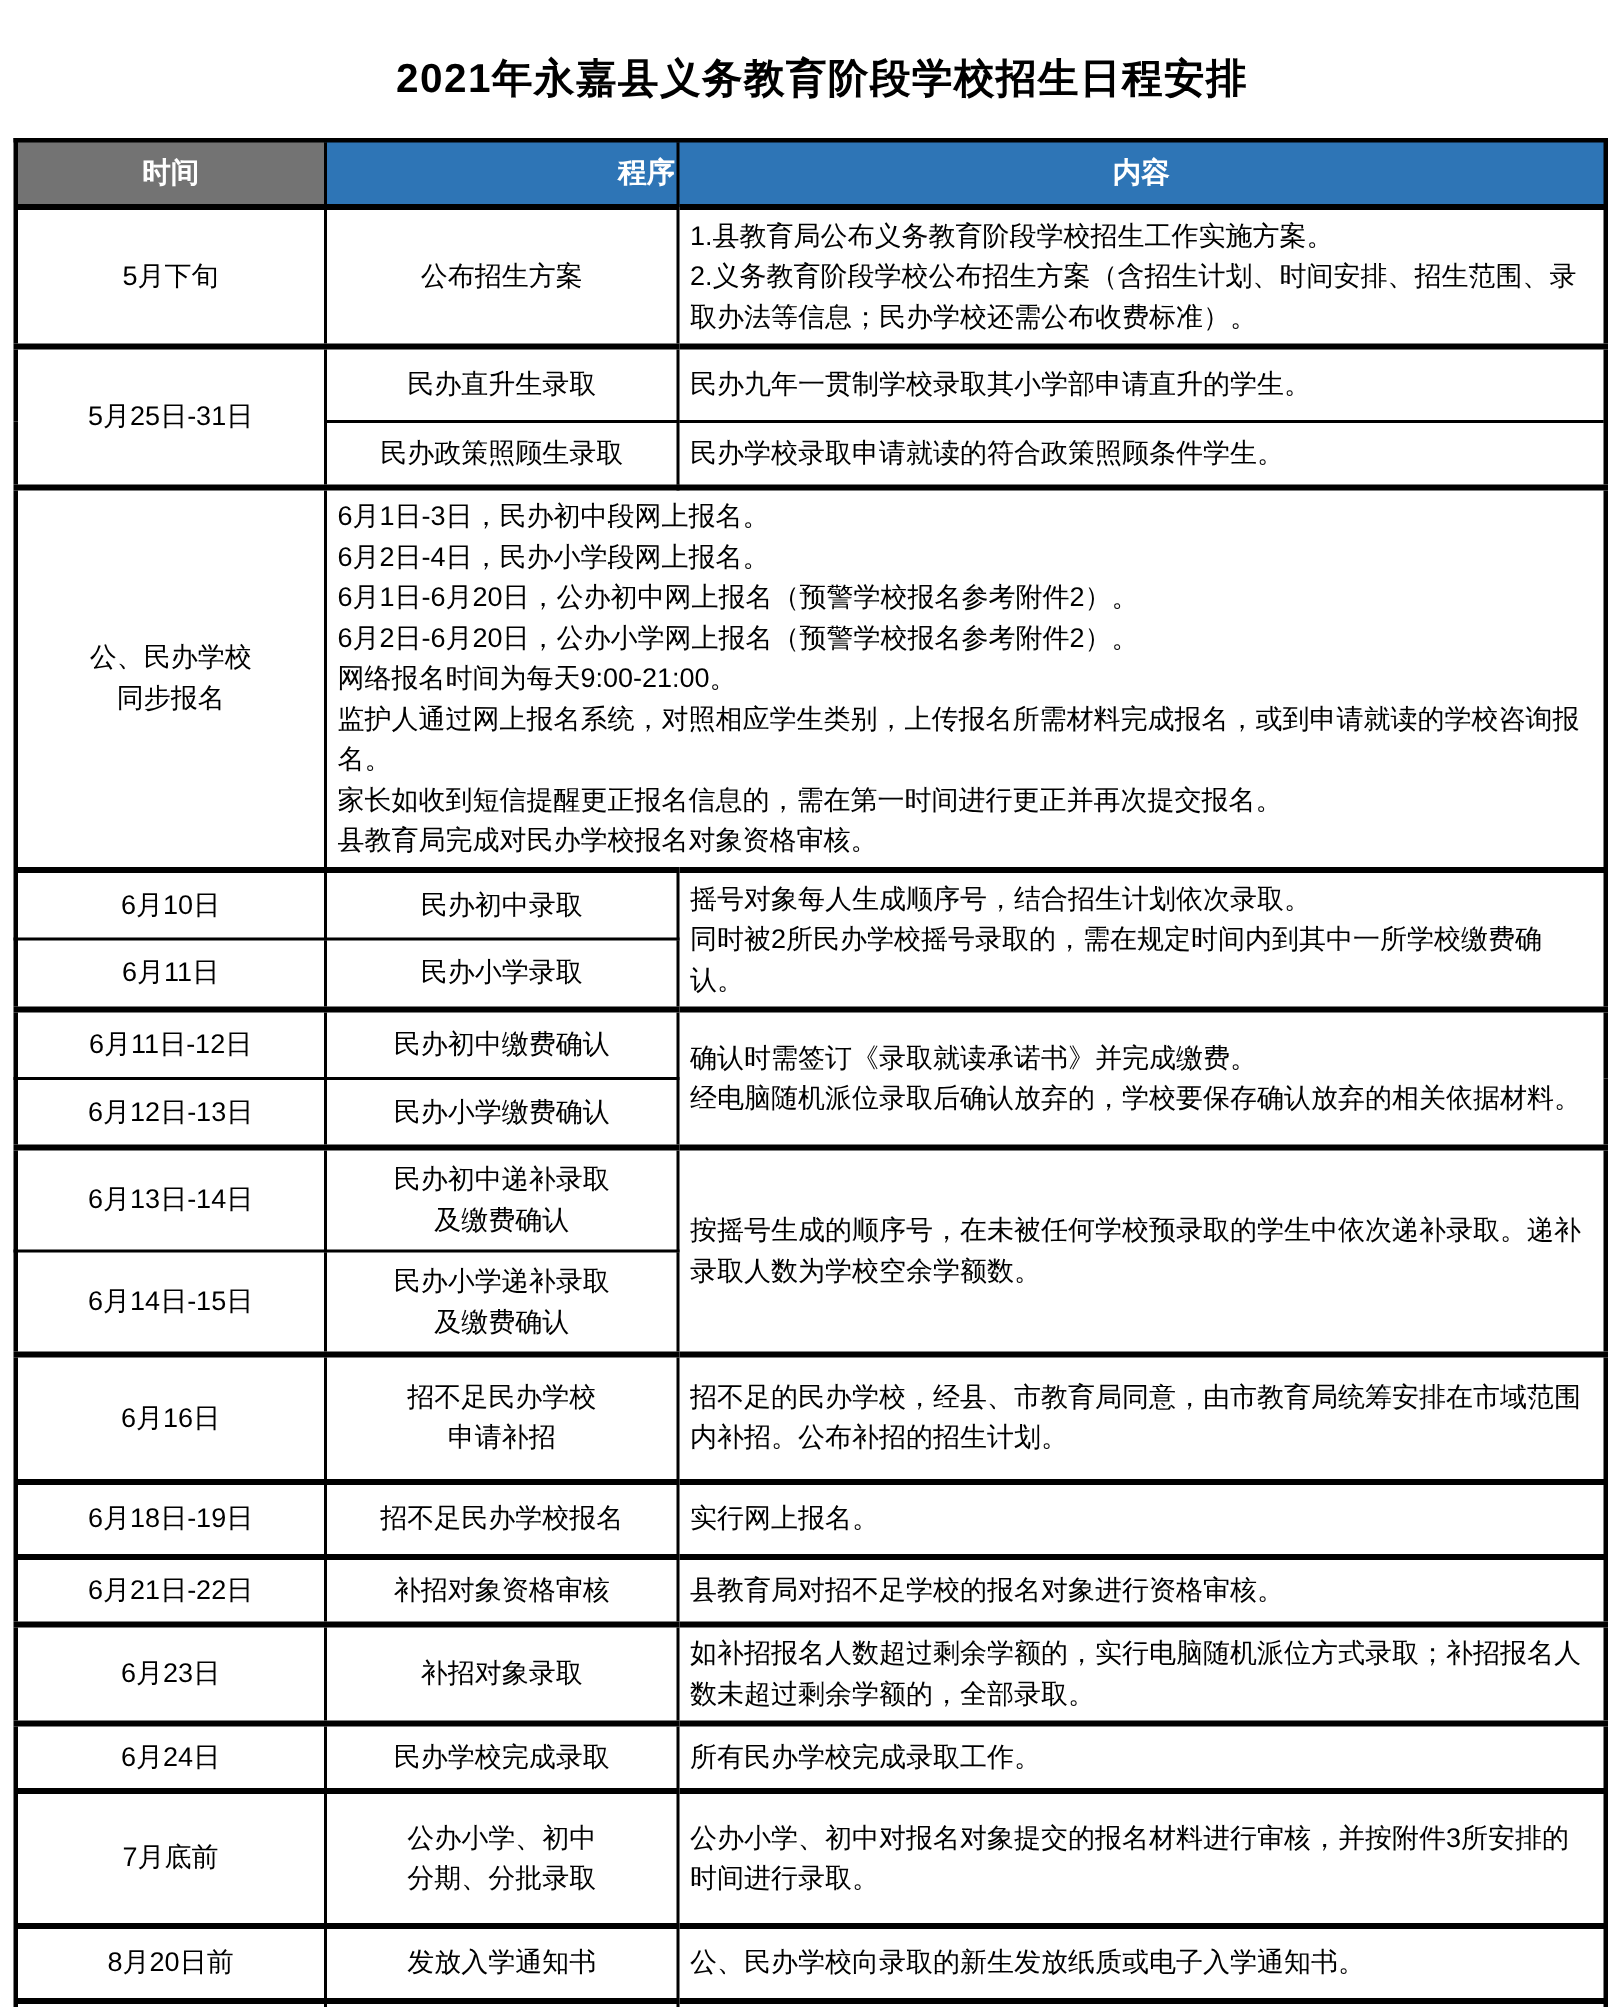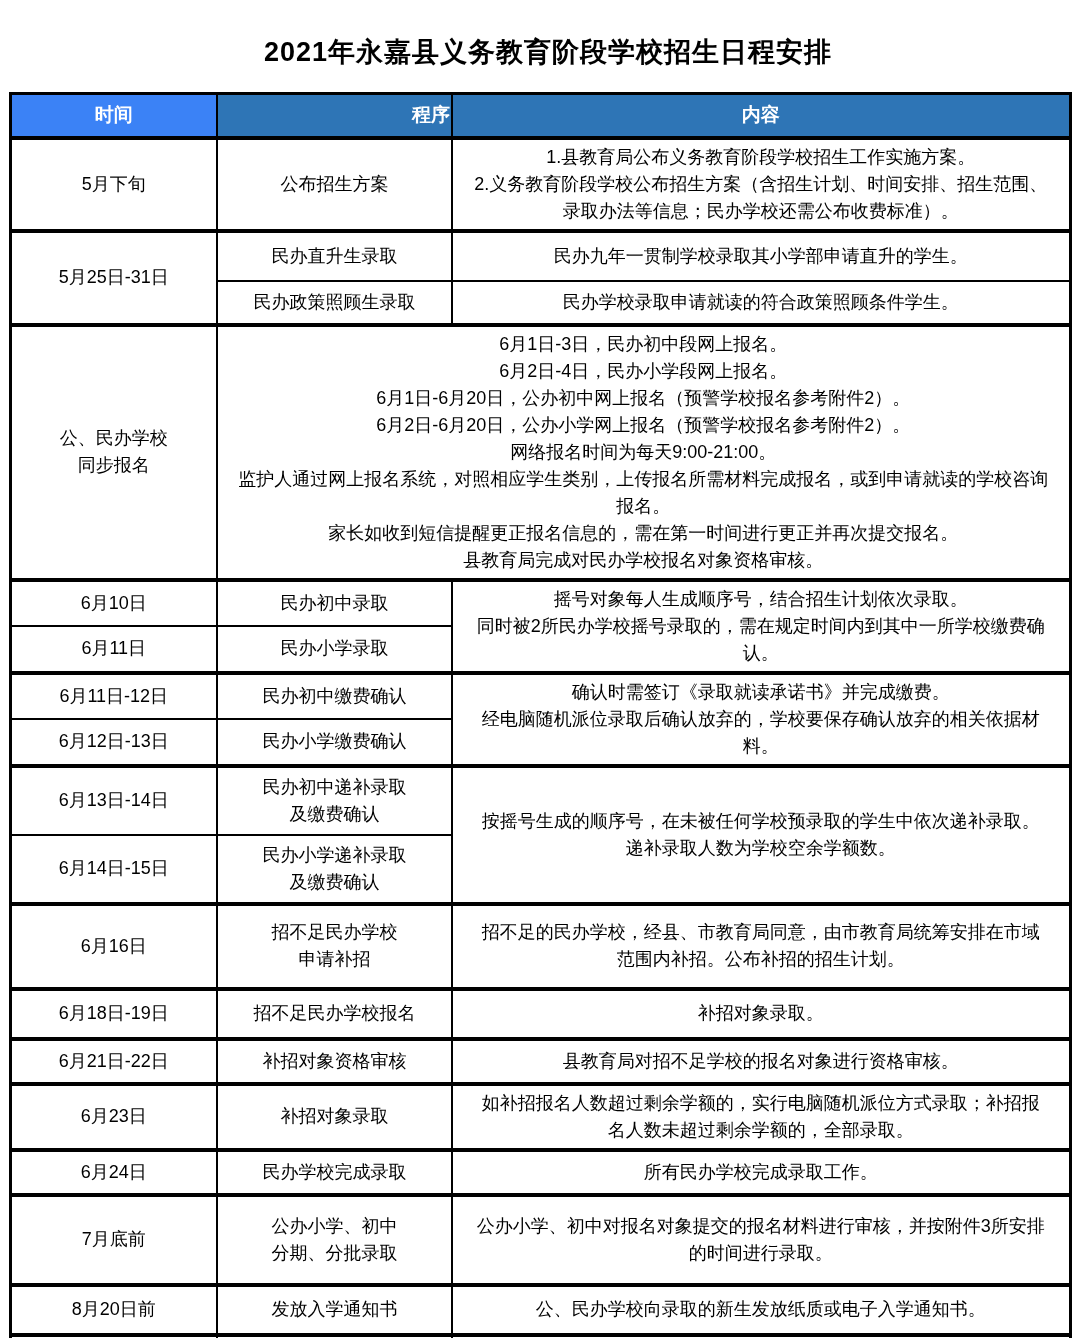--- a/index.html
+++ b/index.html
@@ -50,41 +50,41 @@
     font-size: 18px;
     line-height: 27px;
     vertical-align: middle;
     padding: 3px 6px;
     white-space: pre-line;
   }
   td.t, td.p {
     text-align: center;
   }
   td.c {
-    text-align: center;
-    padding: 4px 20px;
+    text-align: left;
+    padding: 4px 7px;
   }
   tr.g > td { border-top-width: 4px; }
   table.schedule { border: 3px solid #000; }
 </style>
 </head>
 <body>
 
 <div class="page">
   <h1 class="doc-title">2021年永嘉县义务教育阶段学校招生日程安排</h1>
 
   <table class="schedule">
     <colgroup>
       <col class="c1">
         <col class="c2">
         <col class="c3">
     </colgroup>
     <thead>
       <tr>
-        <th style="background: #3b82f6;">时间</th>
+        <th style="background: #737373;">时间</th>
         <th style="background: rgb(46, 117, 182); text-align: right;">程序</th>
         <th style="background: rgb(46, 117, 182);">内容</th>
       </tr>
     </thead>
     <tbody>
       <tr class="g" style="height:86px">
         <td class="t">5月下旬</td>
         <td class="p">公布招生方案</td>
         <td class="c">1.县教育局公布义务教育阶段学校招生工作实施方案。
 2.义务教育阶段学校公布招生方案（含招生计划、时间安排、招生范围、录取办法等信息；民办学校还需公布收费标准）。</td>
@@ -143,21 +143,21 @@
       </tr>
       <tr class="g" style="height:85px">
         <td class="t">6月16日</td>
         <td class="p">招不足民办学校
 申请补招</td>
         <td class="c">招不足的民办学校，经县、市教育局同意，由市教育局统筹安排在市域范围内补招。公布补招的招生计划。</td>
       </tr>
       <tr class="g" style="height:50px">
         <td class="t">6月18日-19日</td>
         <td class="p">招不足民办学校报名</td>
-        <td class="c">补招对象录取。</td>
+        <td class="c">实行网上报名。</td>
       </tr>
       <tr class="g" style="height:45px">
         <td class="t">6月21日-22日</td>
         <td class="p">补招对象资格审核</td>
         <td class="c">县教育局对招不足学校的报名对象进行资格审核。</td>
       </tr>
       <tr class="g" style="height:50px">
         <td class="t">6月23日</td>
         <td class="p">补招对象录取</td>
         <td class="c">如补招报名人数超过剩余学额的，实行电脑随机派位方式录取；补招报名人数未超过剩余学额的，全部录取。</td>

